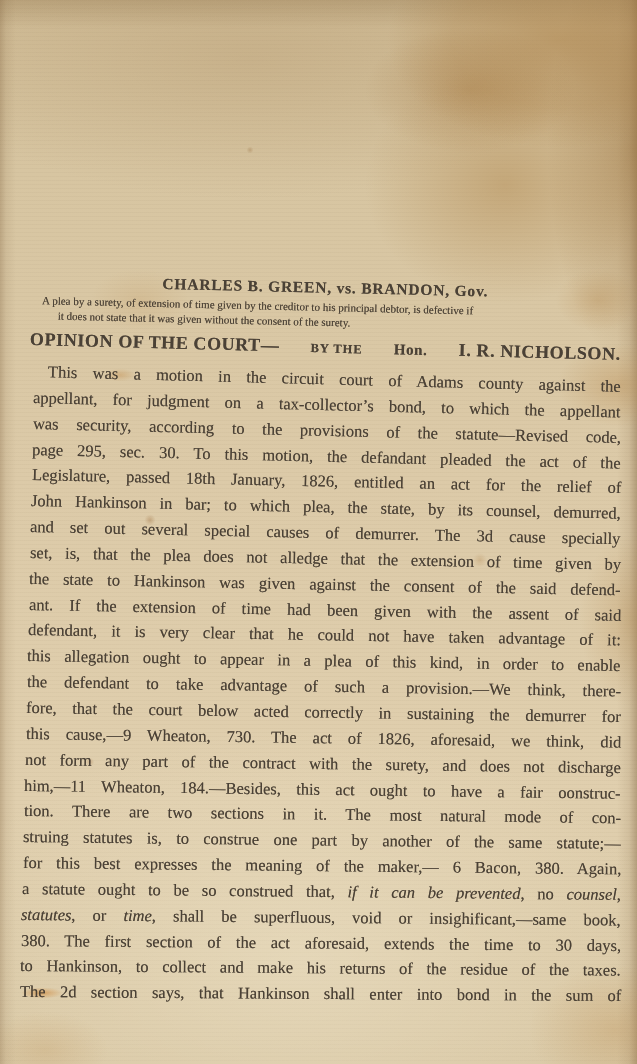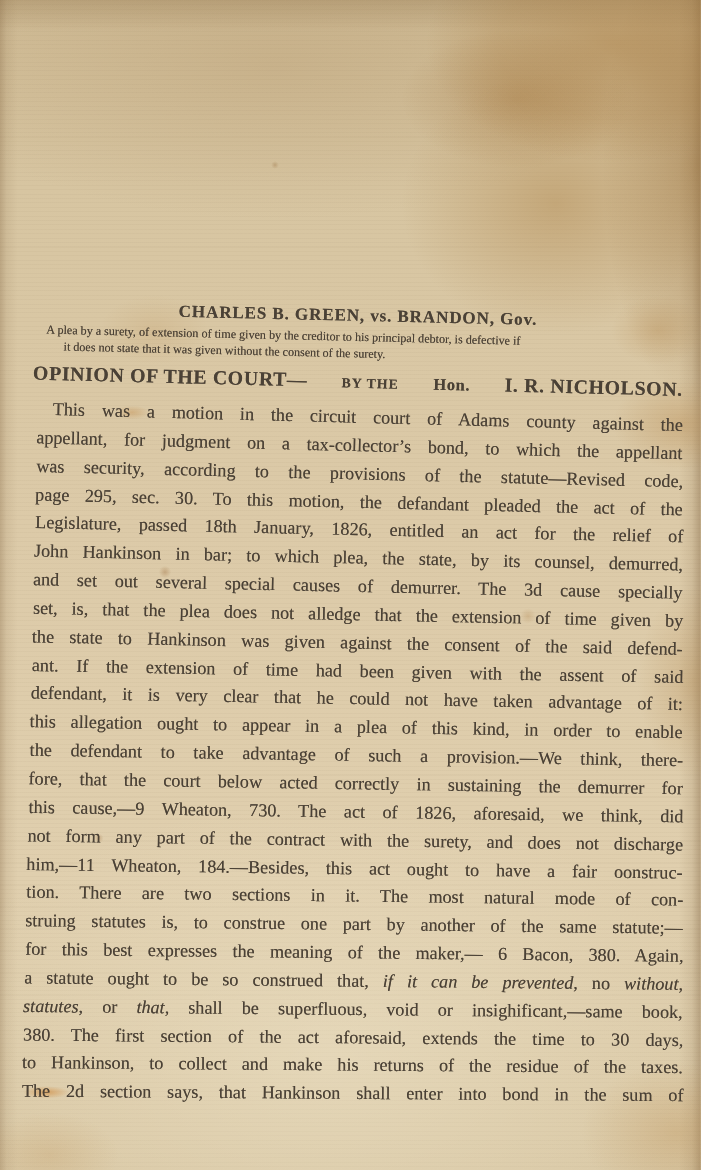--- a/index.html
+++ b/index.html
@@ -107,21 +107,21 @@
         <div class="bline" style="transform: rotate(1.01deg); margin-left: -2px; width: 593px;"><span>defendant, it is very clear that he could not have taken advantage of it:</span></div>
         <div class="bline" style="transform: rotate(0.97deg); margin-left: -2.6px; width: 593.6px;"><span>this allegation ought to appear in a plea of this kind, in order to enable</span></div>
         <div class="bline" style="transform: rotate(0.92deg); margin-left: -3.2px; width: 594.2px;"><span>the defendant to take advantage of such a provision.—We think, there-</span></div>
         <div class="bline" style="transform: rotate(0.88deg); margin-left: -3.8px; width: 594.8px;"><span>fore, that the court below acted correctly in sustaining the demurrer for</span></div>
         <div class="bline" style="transform: rotate(0.83deg); margin-left: -4.4px; width: 595.4px;"><span>this cause,—9 Wheaton, 730.  The act of 1826, aforesaid, we think, did</span></div>
         <div class="bline" style="transform: rotate(0.79deg); margin-left: -5px; width: 596px;"><span>not form any part of the contract with the surety, and does not discharge</span></div>
         <div class="bline" style="transform: rotate(0.75deg); margin-left: -5.6px; width: 596.6px;"><span>him,—11 Wheaton, 184.—Besides, this act ought to have a fair oonstruc-</span></div>
         <div class="bline" style="transform: rotate(0.7deg); margin-left: -6.2px; width: 597.2px;"><span>tion.  There are two sections in it.  The most natural mode of con-</span></div>
         <div class="bline" style="transform: rotate(0.66deg); margin-left: -6.8px; width: 597.8px;"><span>struing statutes is, to construe one part by another of the same statute;—</span></div>
         <div class="bline" style="transform: rotate(0.61deg); margin-left: -7.4px; width: 598.4px;"><span>for this best expresses the meaning of the maker,— 6 Bacon, 380.  Again,</span></div>
-        <div class="bline" style="transform: rotate(0.57deg); margin-left: -8px; width: 599px;"><span>a statute ought to be so construed that, </span><span class="it">if it can be prevented</span><span>, no </span><span class="it">without</span><span>,</span></div>
-        <div class="bline" style="transform: rotate(0.53deg); margin-left: -8.6px; width: 599.6px;"><span class="it">statutes</span><span>, or </span><span class="it">that</span><span>, shall be superfluous, void or insighificant,—same book,</span></div>
+        <div class="bline" style="transform: rotate(0.57deg); margin-left: -8px; width: 599px;"><span>a statute ought to be so construed that, </span><span class="it">if it can be prevented</span><span>, no </span><span class="it">counsel</span><span>,</span></div>
+        <div class="bline" style="transform: rotate(0.53deg); margin-left: -8.6px; width: 599.6px;"><span class="it">statutes</span><span>, or </span><span class="it">time</span><span>, shall be superfluous, void or insighificant,—same book,</span></div>
         <div class="bline" style="transform: rotate(0.48deg); margin-left: -9.2px; width: 600.2px;"><span>380.  The first section of the act aforesaid, extends the time to 30 days,</span></div>
         <div class="bline" style="transform: rotate(0.44deg); margin-left: -9.8px; width: 600.8px;"><span>to Hankinson, to collect and make his returns of the residue of the taxes.</span></div>
         <div class="bline" style="transform: rotate(0.39deg); margin-left: -10.4px; width: 601.4px;"><span>The 2d section says, that Hankinson shall enter into bond in the sum of</span></div>
       </div>
 
   </div>
 </div>
 
 </body></html>

